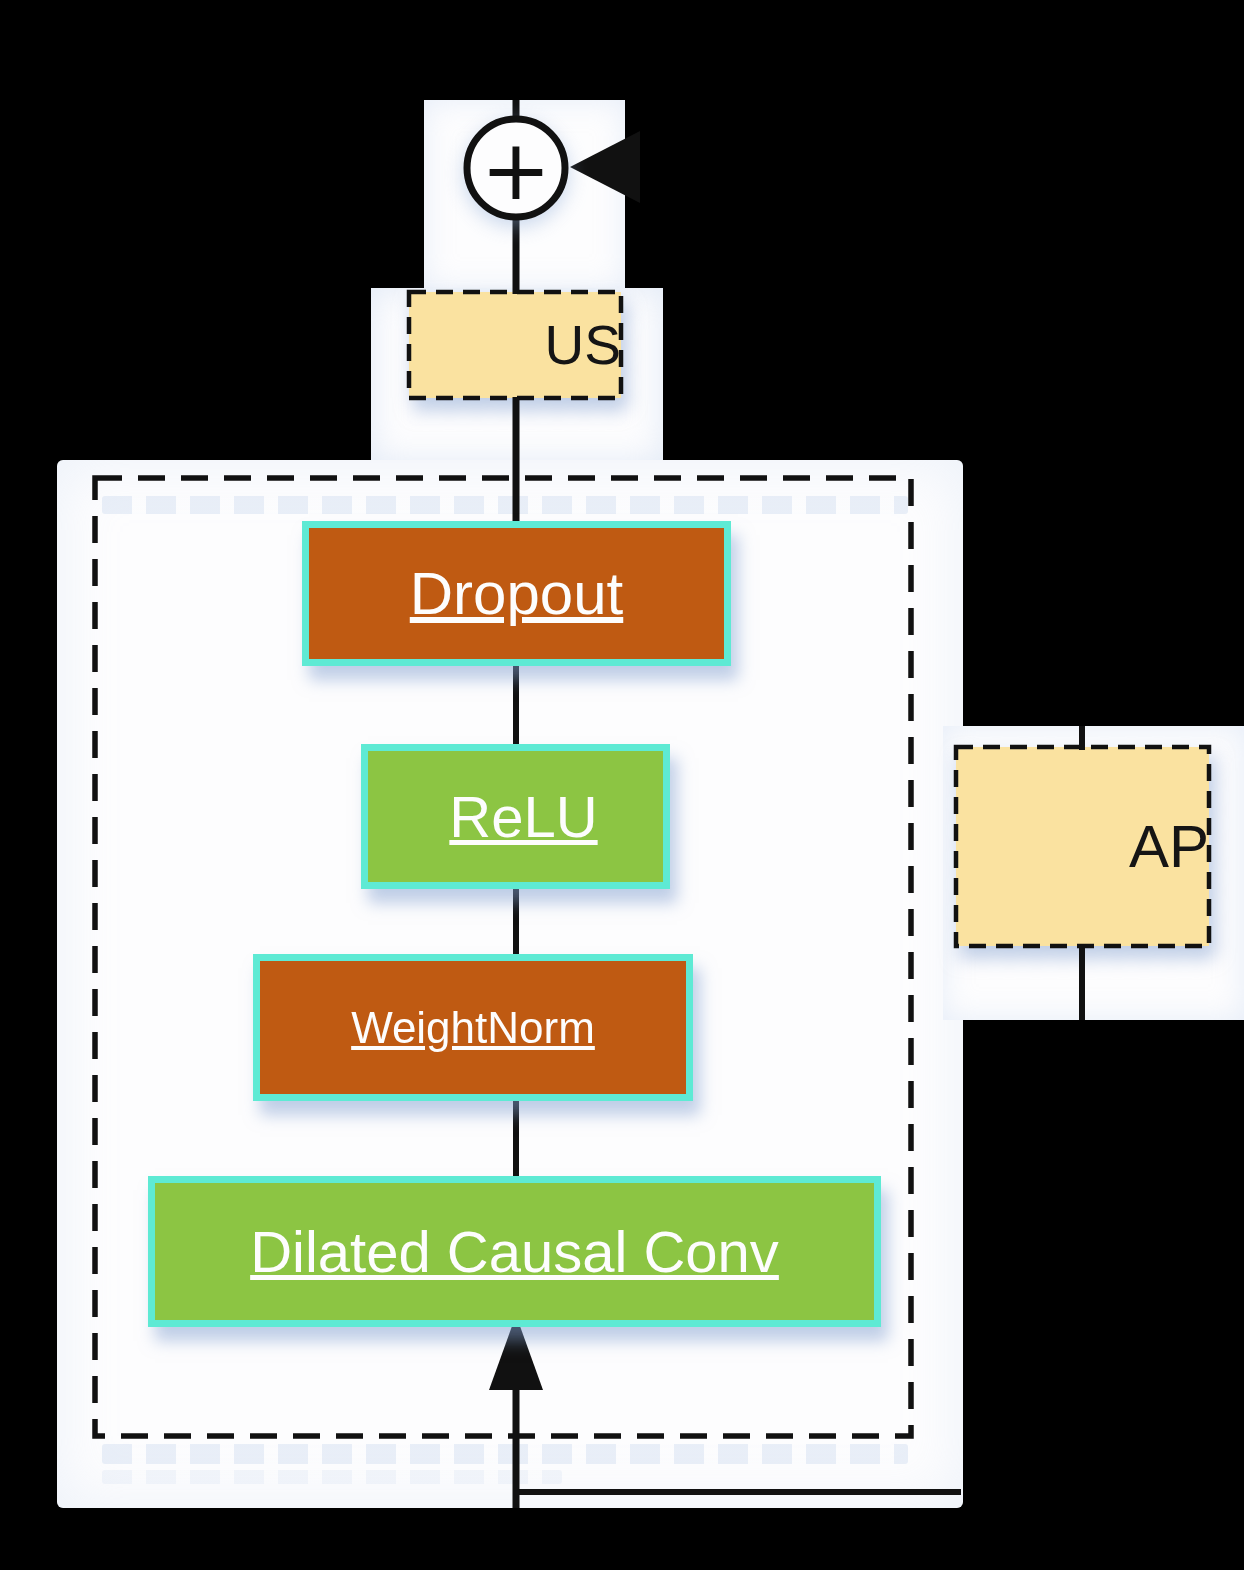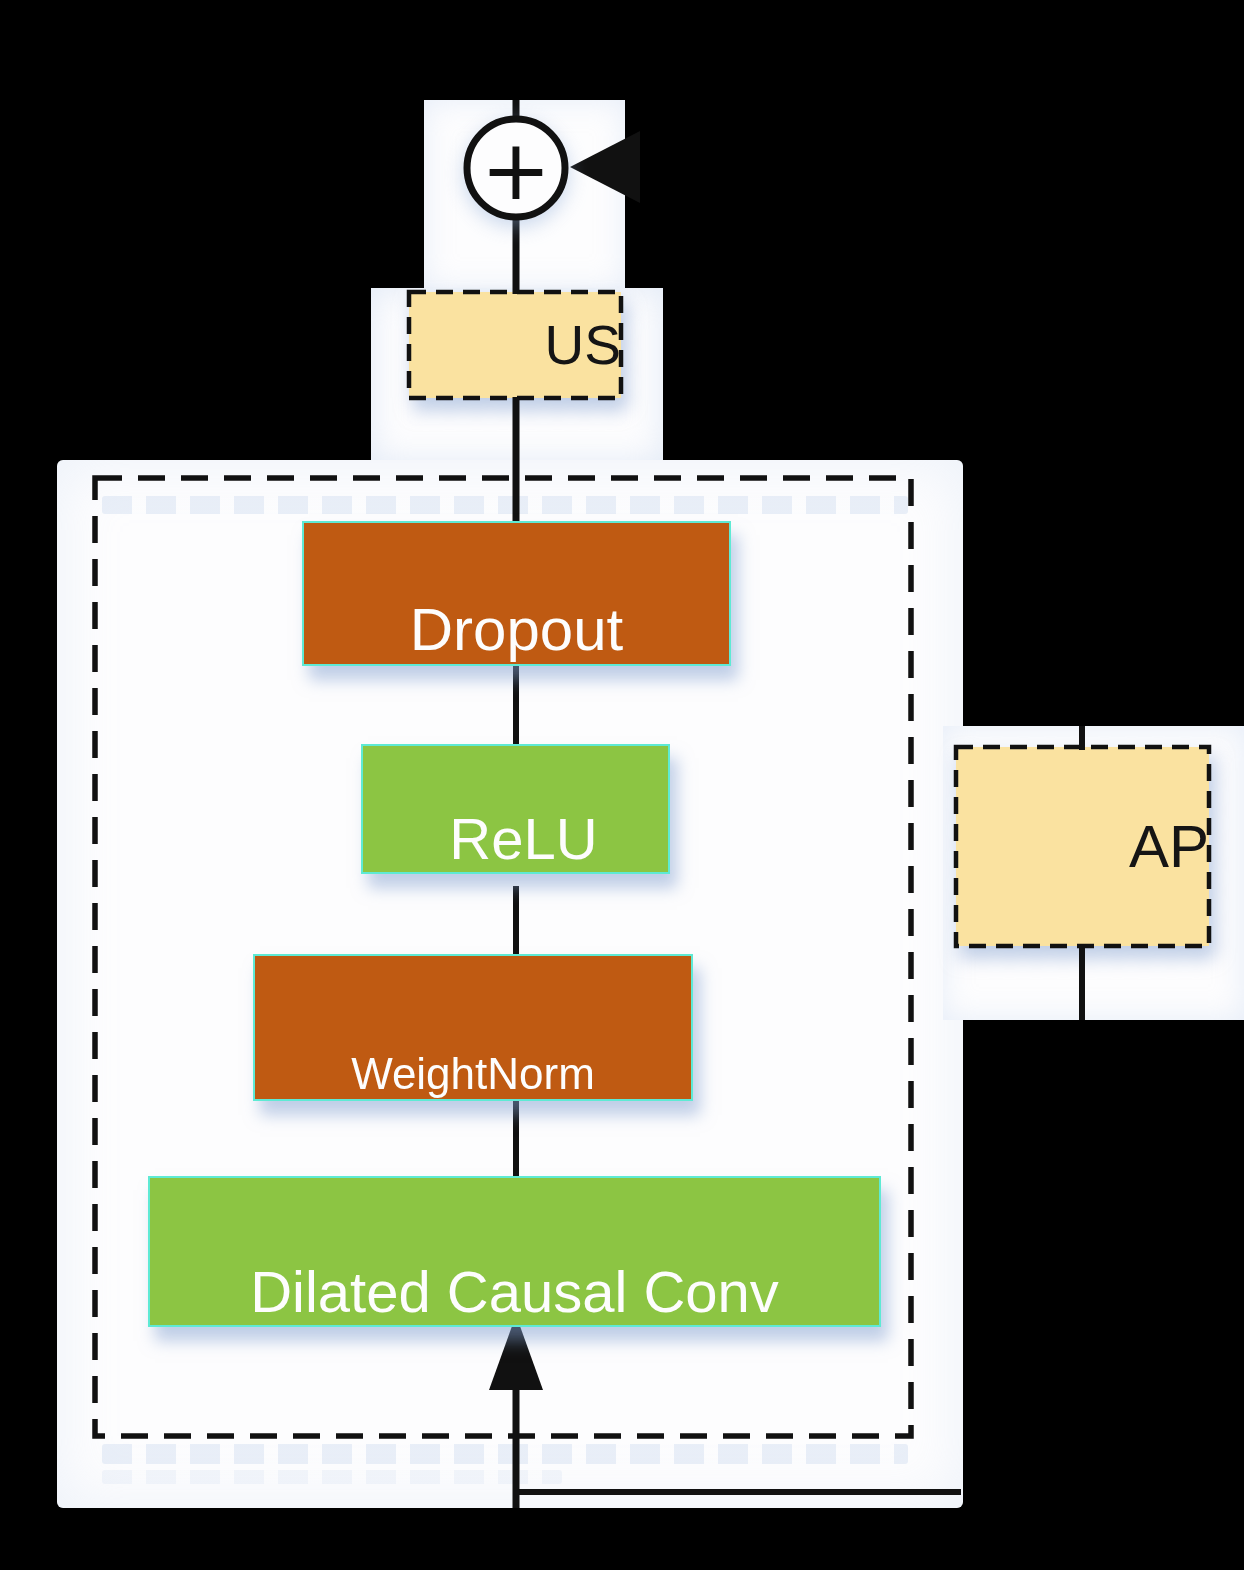--- a/index.html
+++ b/index.html
@@ -45,27 +45,27 @@
   .dashed-frame{stroke:var(--line);stroke-width:5.5;fill:none;stroke-dasharray:27 16;}
   .tan-box{fill:var(--tan);stroke:var(--line);stroke-width:4.5;stroke-dasharray:17 10;
     filter:drop-shadow(5px 11px 9px rgba(128,158,208,.5));}
   .sum-circle{fill:var(--canvas);stroke:var(--line);stroke-width:7;
     filter:drop-shadow(0 6px 10px rgba(140,170,215,.45));}
   .arrow{fill:var(--line);stroke:none;}
   .plus-text{font-family:"DejaVu Sans","Liberation Sans",sans-serif;font-size:84px;
     fill:var(--line);text-anchor:middle;dominant-baseline:central;}
 
   
-  .box{position:absolute;display:flex;align-items:flex-end;justify-content:center;
-    border:2px solid #5eead4;color:var(--boxtext);
-    box-shadow:7px 14px 15px rgba(130,160,210,.5);}
+  .box{position:absolute;display:flex;align-items:center;justify-content:center;
+    border:7px solid #5eead4;color:var(--boxtext);
+    box-shadow:7px 14px 15px rgba(130,160,210,.5);text-decoration:underline;}
   .box.orange{background:var(--orange);}
   .box.green{background:var(--green);}
   .box-dropout{left:302px;top:521px;width:429px;height:145px;font-size:60px;}
-  .box-relu{left:361px;top:744px;width:309px;height:130px;font-size:58px;padding-left:16px;}
+  .box-relu{left:361px;top:744px;width:309px;height:145px;font-size:58px;padding-left:16px;}
   .box-weightnorm{left:253px;top:954px;width:440px;height:147px;font-size:44px;}
   .box-dilated{left:148px;top:1176px;width:733px;height:151px;font-size:58px;}
 
   
   .tan-label{position:absolute;display:flex;flex-direction:column;align-items:flex-end;
     justify-content:center;color:var(--tantext);}
   .us-label{left:409px;top:292px;width:212px;height:106px;font-size:55px;}
   .usap-label{left:956px;top:747px;width:253px;height:199px;font-size:60px;line-height:1.32;}
 </style>
 </head>

